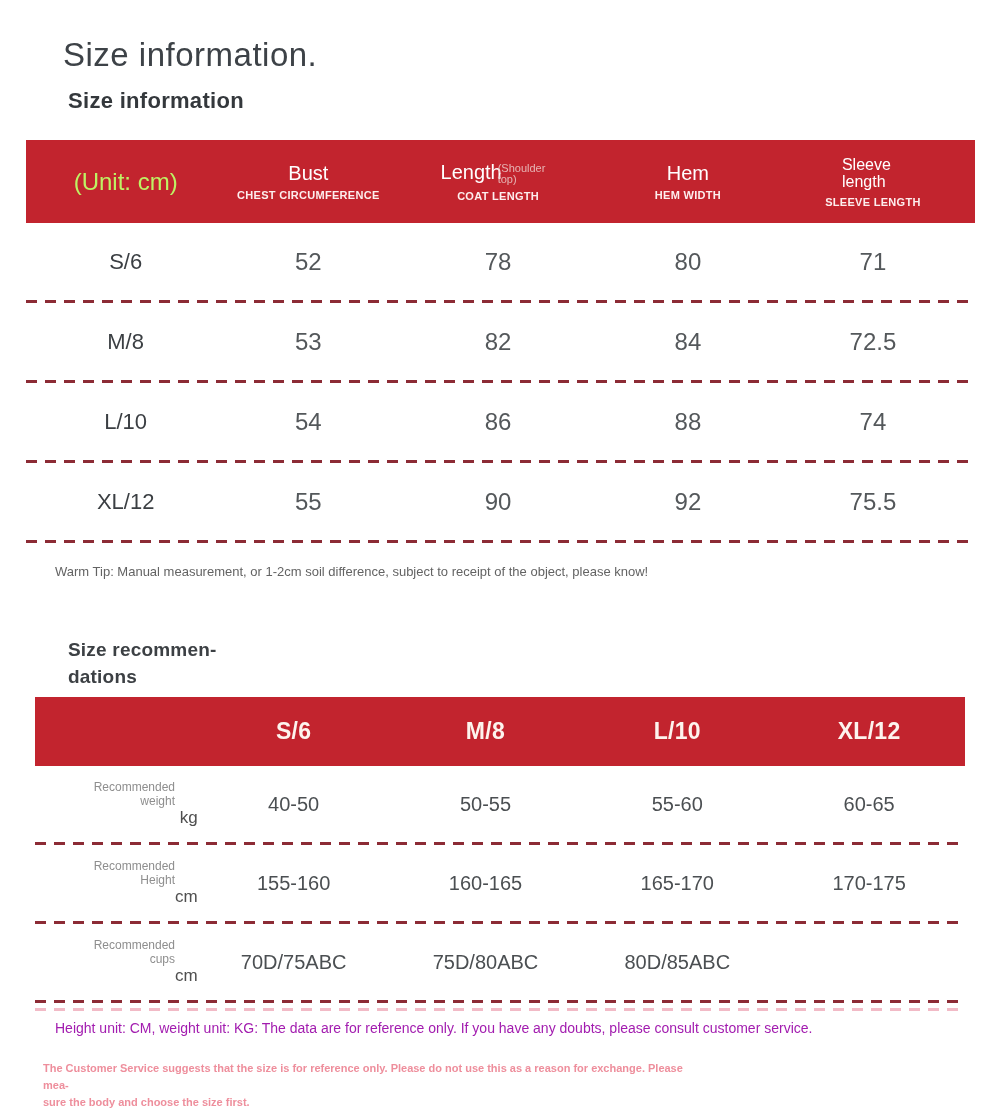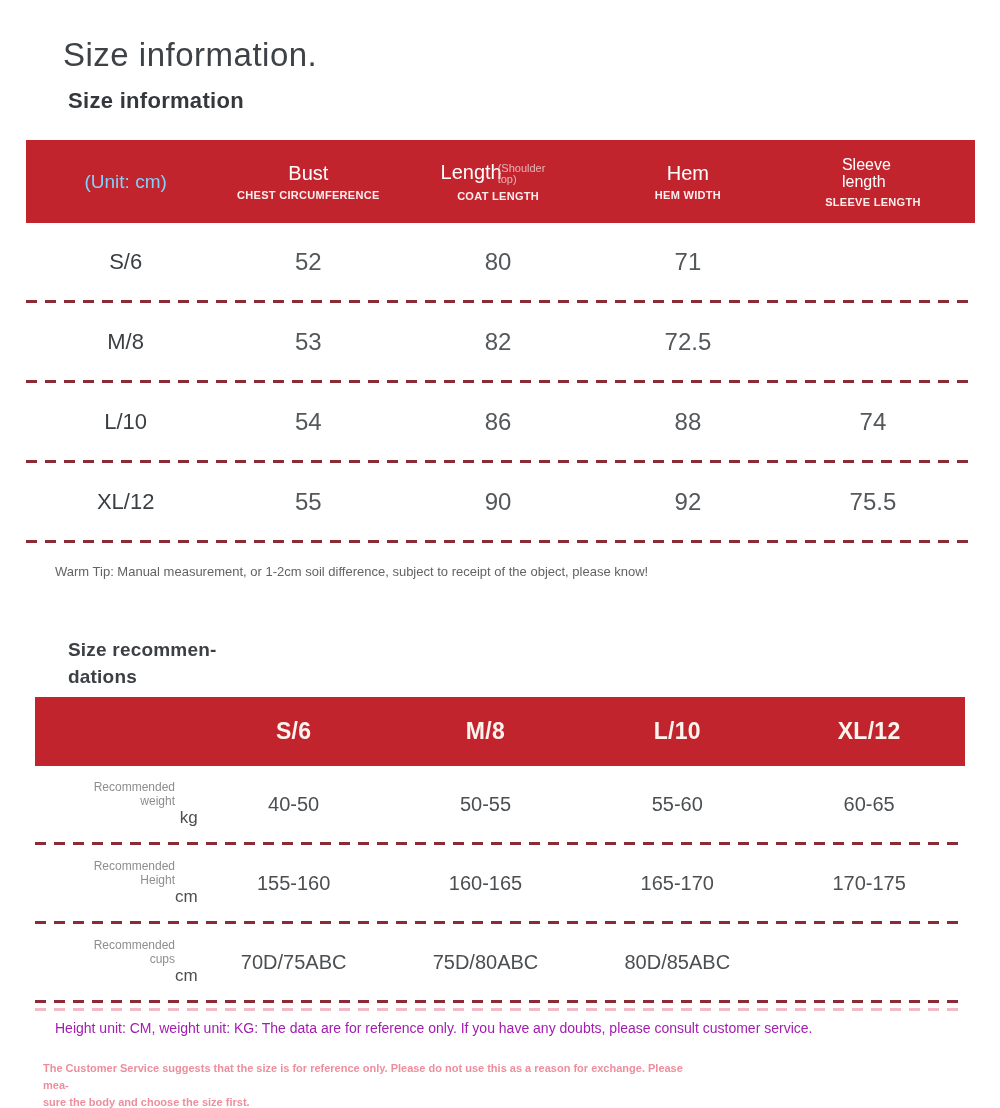--- a/index.html
+++ b/index.html
@@ -25,21 +25,21 @@
 
   
   .t1-header {
     position:absolute; top:140px; left:26px; width:949px; height:83px;
     background:#c2242e;
     display:grid;
     grid-template-columns:21% 17.5% 22.5% 17.5% 21.5%;
     align-items:center;
   }
   .t1-hcell { text-align:center; color:#ffffff; }
-  .t1-unit { font-size:19px; color:#7dd3fc; font-weight:400; }
+  .t1-unit { font-size:24px; color:#bef264; font-weight:400; }
   .t1-main { font-size:20px; font-weight:400; line-height:22px; }
   .t1-note {
     display:inline-block; width:58px; margin-left:-4px;
     font-size:11px; line-height:11px; text-align:left;
     color:#eccac8; opacity:.85; vertical-align:middle;
   }
   .t1-sub { font-size:11px; font-weight:700; letter-spacing:.3px; margin-top:5px; color:#fdeeee; }
   .t1-sleeve-main { display:inline-block; width:62px; text-align:left; font-size:16px; line-height:17px; font-weight:400; }
 
   .t1-body { position:absolute; top:223px; left:26px; width:949px; }
@@ -133,28 +133,30 @@
   <div class="t1-hcell">
     <div class="t1-main t1-sleeve-main">Sleeve length</div>
     <div class="t1-sub">SLEEVE LENGTH</div>
   </div>
 </div>
 
 <div class="t1-body">
   <div class="t1-row">
     <div class="t1-size">S/6</div>
     <div class="t1-val">52</div>
+    <div class="t1-val">78</div>
     <div class="t1-val">80</div>
     <div class="t1-val">71</div>
   </div>
   <div class="dash"></div>
   <div class="t1-row">
     <div class="t1-size">M/8</div>
     <div class="t1-val">53</div>
     <div class="t1-val">82</div>
+    <div class="t1-val">84</div>
     <div class="t1-val">72.5</div>
   </div>
   <div class="dash"></div>
   <div class="t1-row">
     <div class="t1-size">L/10</div>
     <div class="t1-val">54</div>
     <div class="t1-val">86</div>
     <div class="t1-val">88</div>
     <div class="t1-val">74</div>
   </div>

